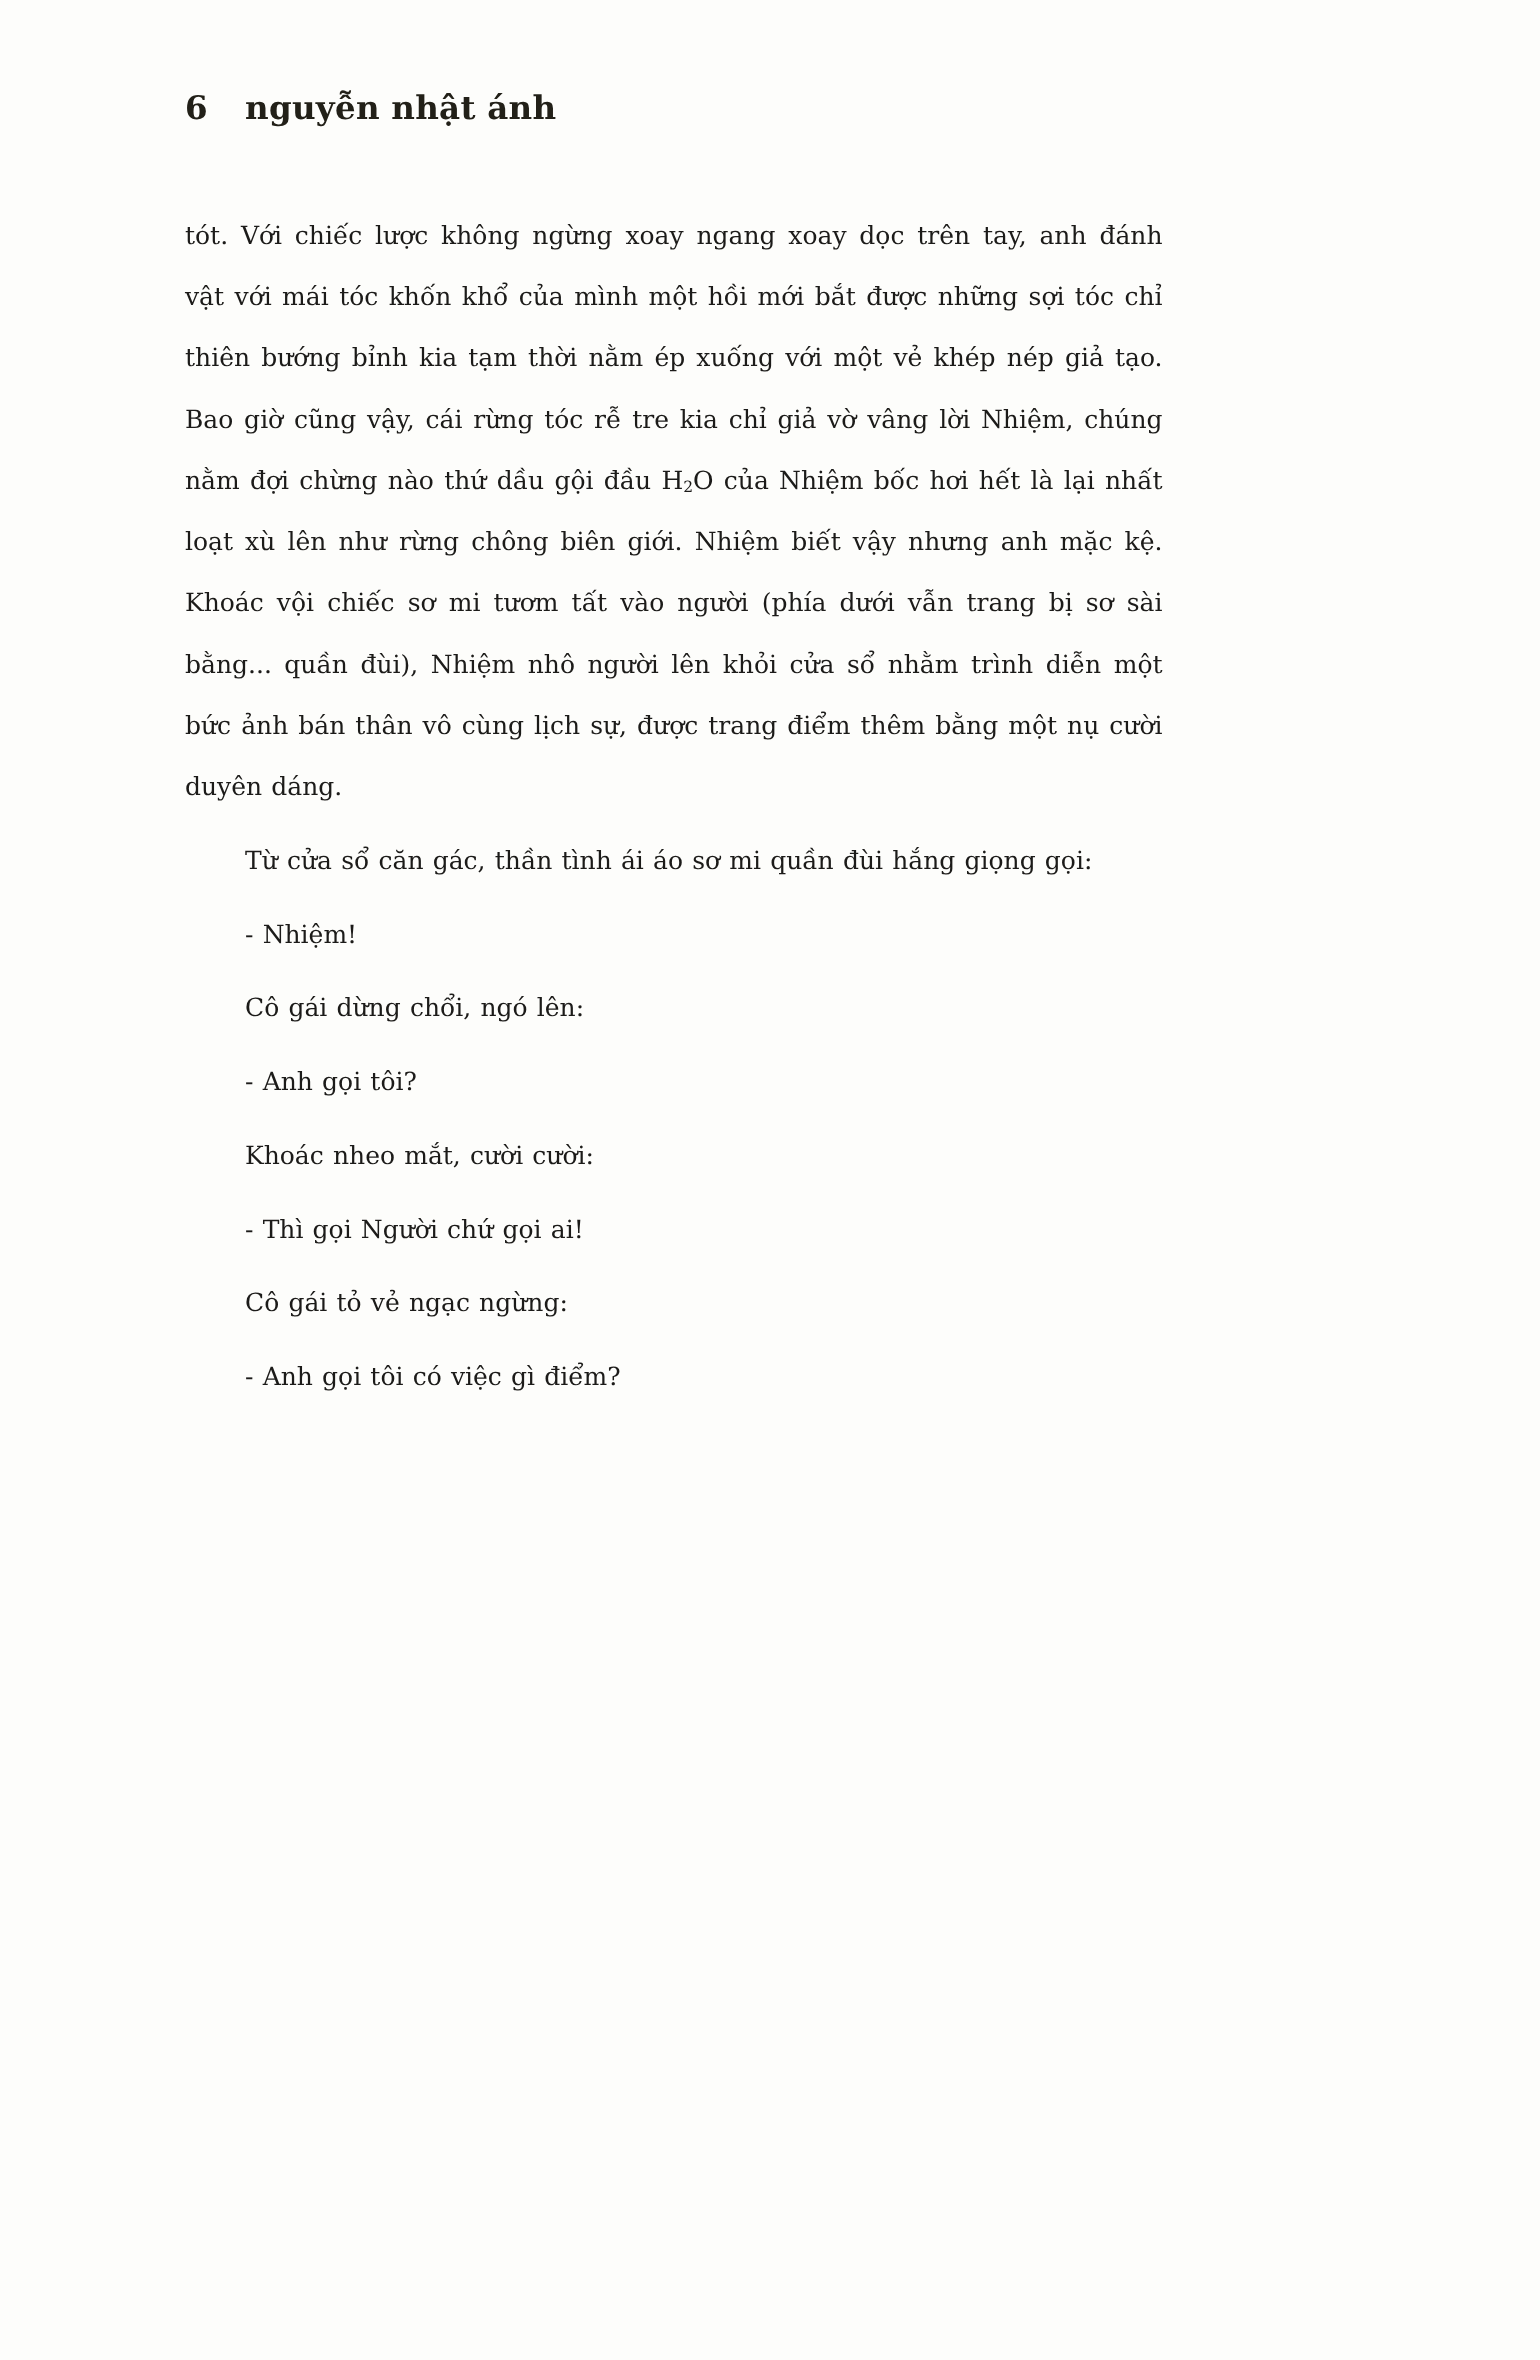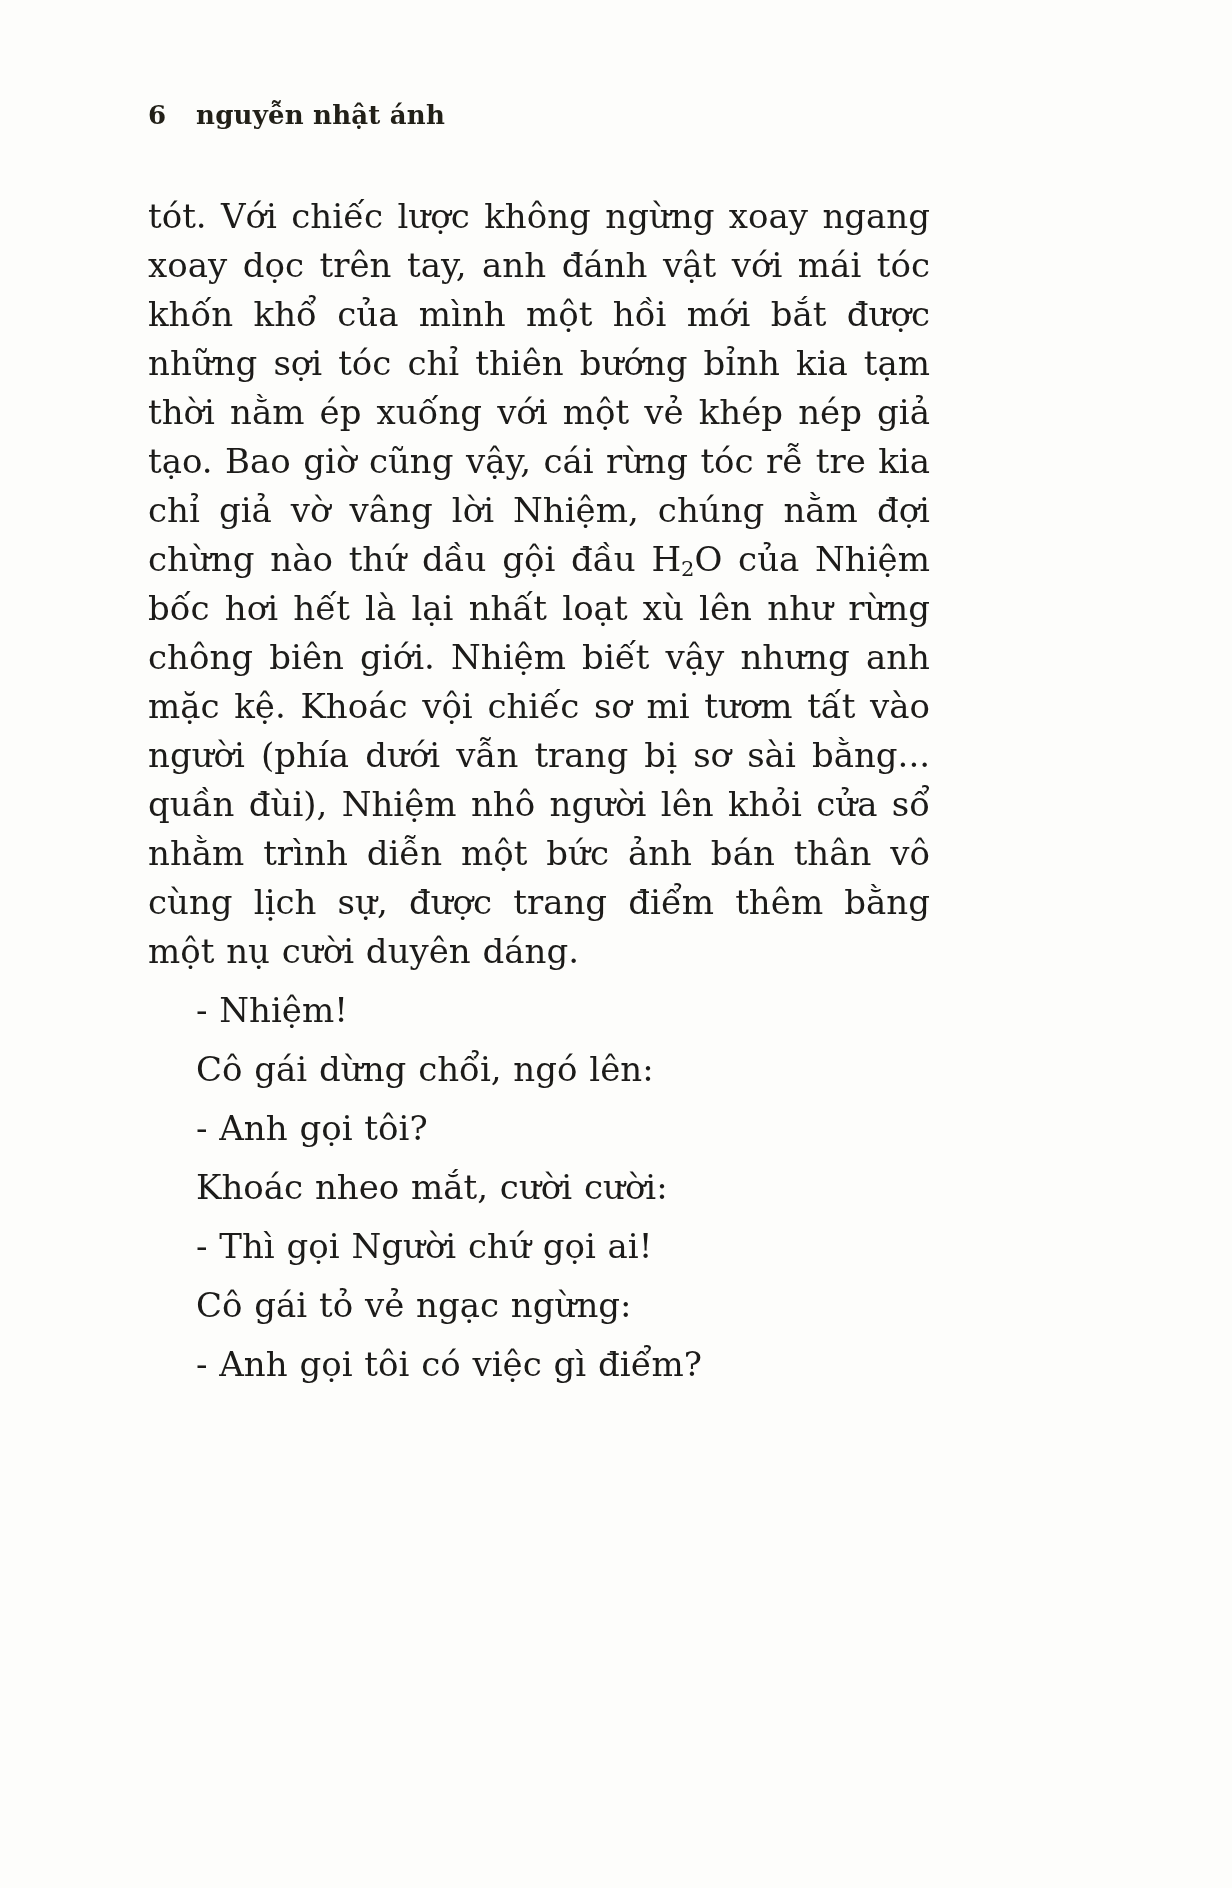--- a/index.html
+++ b/index.html
@@ -23,25 +23,24 @@
     display: flex;
     align-items: baseline;
     gap: 30px;
     font-size: 26px;
     font-weight: 700;
     margin-bottom: 62px;
     color: #222018;
   }
   .page-header .running-title {
     letter-spacing: 0.2px;
-    margin-top: 28px;
   }
   .page-body p {
     margin: 0;
-    font-size: 34px;
+    font-size: 20px;
     line-height: 49px;
     text-align: justify;
     text-justify: inter-word;
     word-spacing: 1px;
   }
   .page-body p.ind {
     text-indent: 48px;
     margin-top: 10px;
   }
   .page-body p.cont {
@@ -61,20 +60,21 @@
   <div class="page-header">
     <span class="page-number">6</span>
     <span class="running-title">nguyễn nhật ánh</span>
   </div>
 
   <div class="page-body">
 
     <p class="cont"><span>tót. Với chiếc lược không ngừng xoay ngang xoay dọc trên tay, anh đánh vật với mái tóc khốn khổ của mình một hồi mới bắt được những sợi tóc chỉ thiên bướng bỉnh kia tạm thời nằm ép xuống với một vẻ khép nép giả tạo. Bao giờ cũng vậy, cái rừng tóc rễ tre kia chỉ giả vờ vâng lời Nhiệm, chúng nằm đợi chừng nào thứ dầu gội đầu H</span><span class="sub">2</span><span>O của Nhiệm bốc hơi hết là lại nhất loạt xù lên như rừng chông biên giới. Nhiệm biết vậy nhưng anh mặc kệ. Khoác vội chiếc sơ mi tươm tất vào người (phía dưới vẫn trang bị sơ sài bằng... quần đùi), Nhiệm nhô người lên khỏi cửa sổ nhằm trình diễn một bức ảnh bán thân vô cùng lịch sự, được trang điểm thêm bằng một nụ cười duyên dáng.</span></p>
 
 
+    <p class="ind">Từ cửa sổ căn gác, thần tình ái áo sơ mi quần đùi hắng giọng gọi:</p>
 
     <p class="ind">- Nhiệm!</p>
 
     <p class="ind">Cô gái dừng chổi, ngó lên:</p>
 
     <p class="ind">- Anh gọi tôi?</p>
 
     <p class="ind">Khoác nheo mắt, cười cười:</p>
 
     <p class="ind">- Thì gọi Người chứ gọi ai!</p>

